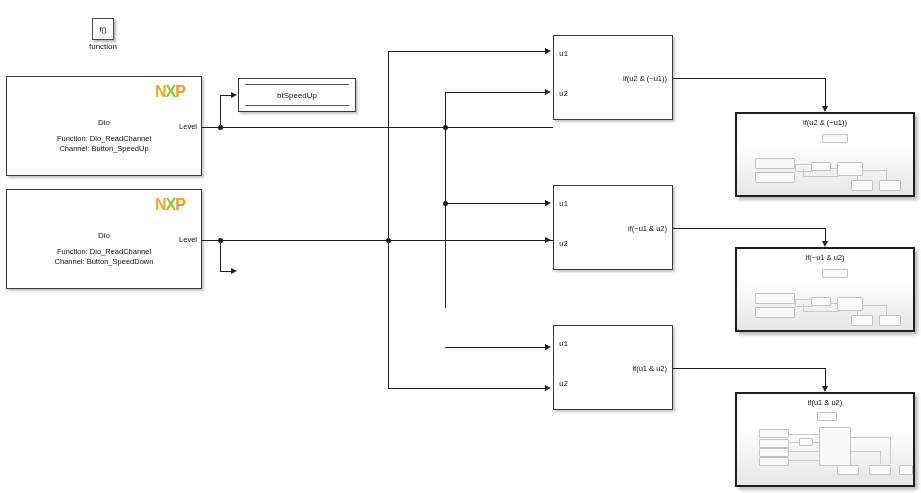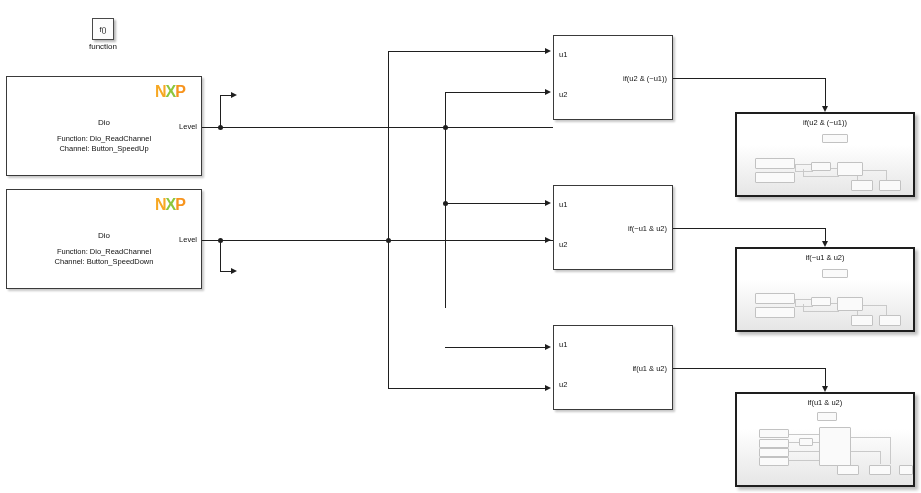--- a/index.html
+++ b/index.html
@@ -72,21 +72,21 @@
   }
   .dsw .bar.t{top:5px;}
   .dsw .bar.b{bottom:5px;}
   .dsw .dsw-name{
     position:absolute;left:0;right:0;top:50%;transform:translateY(-50%);
     text-align:center;font-size:8px;color:#111;
   }
 
   
   .ifblk .port-in{
-    position:absolute;left:5px;font-size:7.5px;color:#111;
+    position:absolute;left:5px;font-size:7.5px;color:#111;font-family:Liberation Mono, monospace;
   }
   .ifblk .ifexpr{
     position:absolute;right:5px;top:50%;transform:translateY(-50%);
     font-size:7.5px;color:#111;white-space:nowrap;
   }
 
   
   .subsys{
     border:2px solid #1e1e1e;
     background:linear-gradient(#ffffff 0%,#ffffff 38%,#f2f2f2 70%,#e6e6e6 100%);
@@ -140,20 +140,25 @@
       <span class="n">N</span>
       <span class="x">X</span>
       <span class="p">P</span>
     </div>
     <div class="dio-title">Dio</div>
     <div class="dio-desc">Function: Dio_ReadChannel
 Channel: Button_SpeedDown</div>
     <div class="port-out">Level</div>
   </div>
 
+  <div class="blk dsw" style="left:238px;top:78px;width:118px;height:34px;">
+    <div class="bar t"></div>
+    <div class="bar b"></div>
+    <div class="dsw-name">btSpeedUp</div>
+  </div>
 
 
   <div class="blk ifblk" style="left:553px;top:35px;width:120px;height:85px;">
     <div class="port-in" style="top:14px;">u1</div>
     <div class="port-in" style="top:54px;">u2</div>
     <div class="ifexpr">if(u2 &amp; (~u1))</div>
   </div>
 
   <div class="blk ifblk" style="left:553px;top:185px;width:120px;height:85px;">
     <div class="port-in" style="top:14px;">u1</div>

